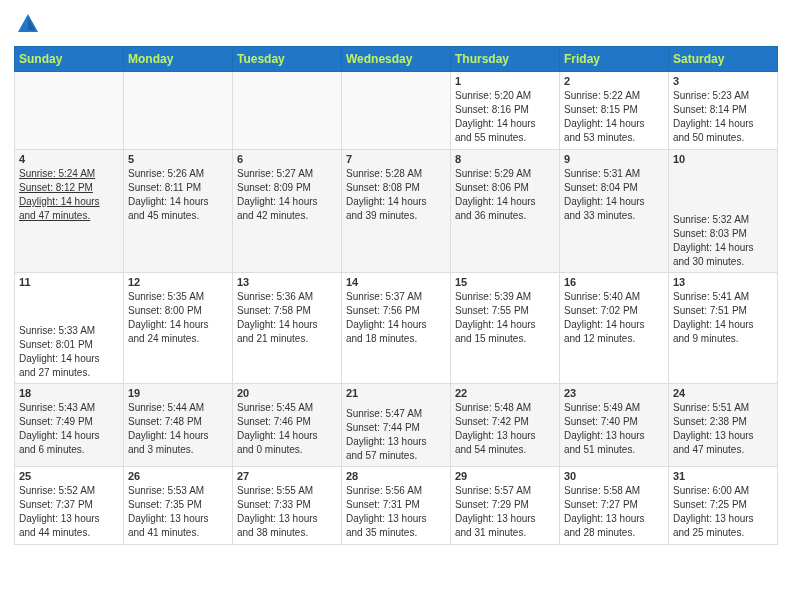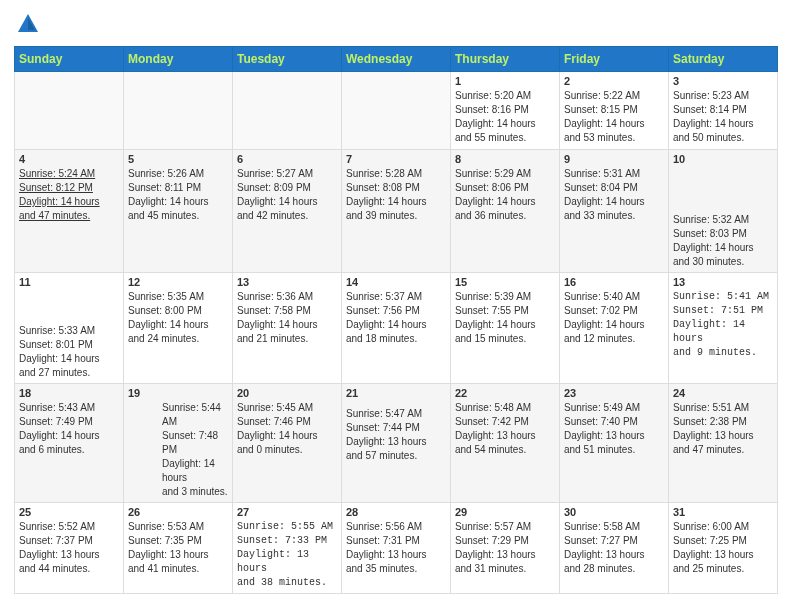--- a/index.html
+++ b/index.html
@@ -244,37 +244,37 @@
           </td>
           <td>
             <span class="day-number">16</span>
             <div class="cell-text" style="white-space: pre-line;">Sunrise: 5:40 AM
 Sunset: 7:02 PM
 Daylight: 14 hours
 and 12 minutes.</div>
           </td>
           <td>
             <span class="day-number">13</span>
-            <div class="cell-text" style="white-space: pre-line; font-family: Liberation Mono, monospace;">Sunrise: 5:41 AM
+            <div class="cell-text" style="white-space: pre-line;">Sunrise: 5:41 AM
 Sunset: 7:51 PM
 Daylight: 14 hours
 and 9 minutes.</div>
           </td>
         </tr>
         <tr>
           <td>
             <span class="day-number">18</span>
             <div class="cell-text" style="white-space: pre-line;">Sunrise: 5:43 AM
 Sunset: 7:49 PM
 Daylight: 14 hours
 and 6 minutes.</div>
           </td>
           <td>
             <span class="day-number">19</span>
-            <div class="cell-text" style="white-space: pre-line; margin-left: 34px;">Sunrise: 5:44 AM
+            <div class="cell-text" style="white-space: pre-line;">Sunrise: 5:44 AM
 Sunset: 7:48 PM
 Daylight: 14 hours
 and 3 minutes.</div>
           </td>
           <td>
             <span class="day-number">20</span>
             <div class="cell-text" style="white-space: pre-line;">Sunrise: 5:45 AM
 Sunset: 7:46 PM
 Daylight: 14 hours
 and 0 minutes.</div>
@@ -318,21 +318,21 @@
           </td>
           <td>
             <span class="day-number">26</span>
             <div class="cell-text" style="white-space: pre-line;">Sunrise: 5:53 AM
 Sunset: 7:35 PM
 Daylight: 13 hours
 and 41 minutes.</div>
           </td>
           <td>
             <span class="day-number">27</span>
-            <div class="cell-text" style="white-space: pre-line; font-family: Liberation Mono, monospace;">Sunrise: 5:55 AM
+            <div class="cell-text" style="white-space: pre-line;">Sunrise: 5:55 AM
 Sunset: 7:33 PM
 Daylight: 13 hours
 and 38 minutes.</div>
           </td>
           <td>
             <span class="day-number">28</span>
             <div class="cell-text" style="white-space: pre-line;">Sunrise: 5:56 AM
 Sunset: 7:31 PM
 Daylight: 13 hours
 and 35 minutes.</div>

